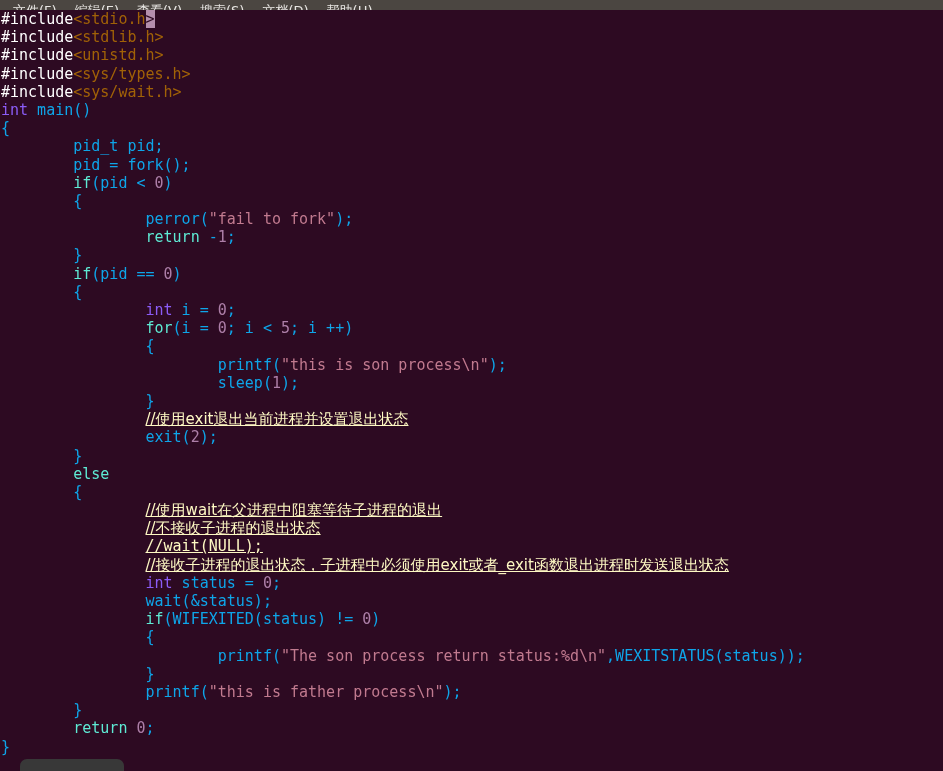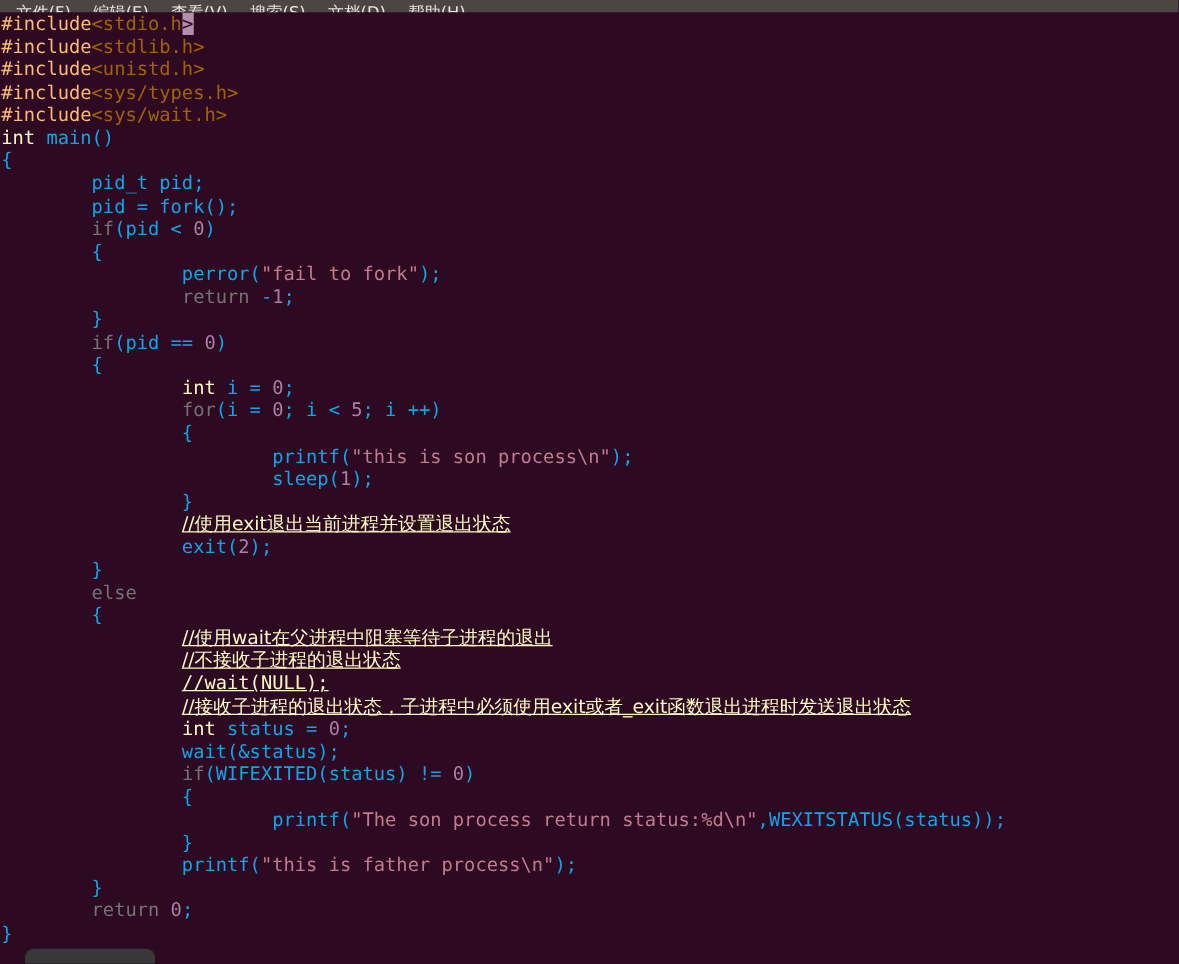--- a/index.html
+++ b/index.html
@@ -59,24 +59,24 @@
     font-family: "DejaVu Sans Mono", "Liberation Mono", monospace;
     font-size: 15px;
     line-height: 18.2px;
     color: #ffffff;
     white-space: pre;
     tab-size: 8;
   }
   .line { height: 18.2px; white-space: pre; }
 
   
-  .pp      { color: #fdba74; }           
+  .pp      { color: #ffffff; }           
   .hdr     { color: #a16207; }
-  .type    { color: #fef9c3; }           
-  .kw      { color: #737373; }           
+  .type    { color: #8b5cf6; }           
+  .kw      { color: #5eead4; }           
   .num     { color: #ad7fa8; }           
   .str     { color: #c17a8f; }           
   .cmt     { color: #fef9c3; text-decoration: underline; }           
   .plain   { color: #0ea5e9; }
 
   .cursor-sel {
     background: #b48ead;
     color: #2d0a22;
   }
 

